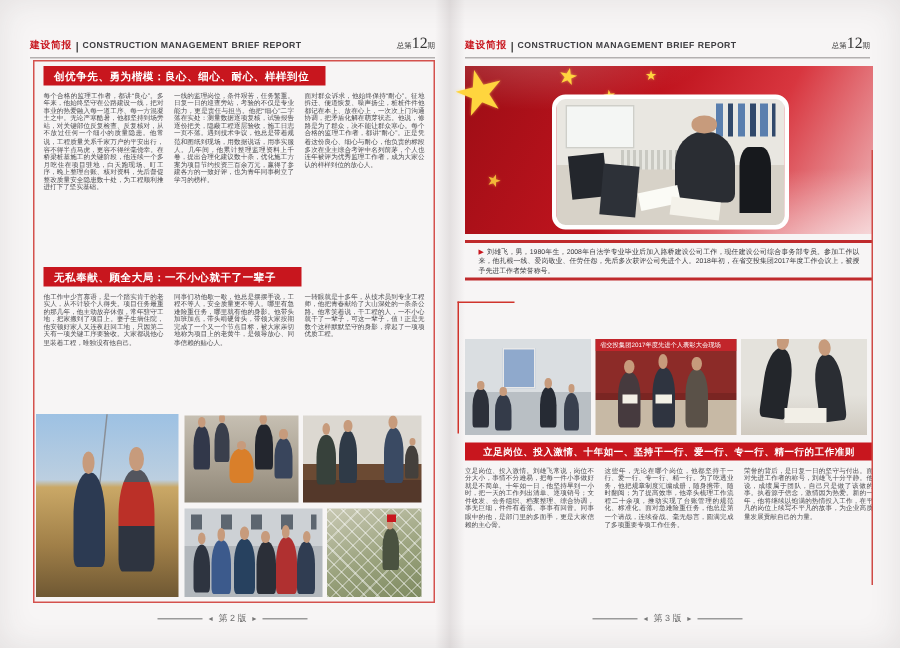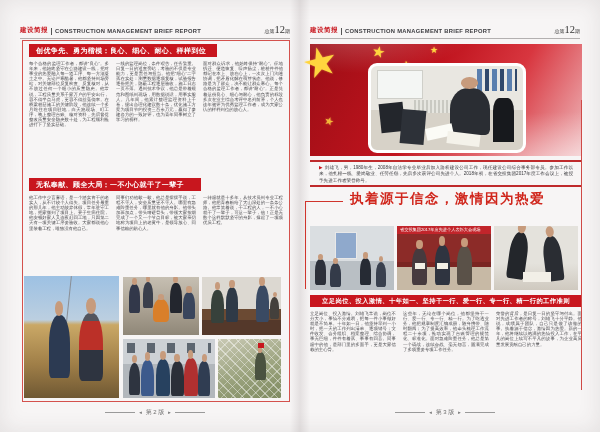--- a/index.html
+++ b/index.html
@@ -229,21 +229,20 @@
         <div class="chair"></div>
         <div class="paper1"></div>
         <div class="paper2"></div>
       </div>
     </div>
 
     <div class="capbox"><span class="mk">▶</span><span>刘雄飞，男，1980年生，2008年自法学专业毕业后加入路桥建设公司工作，现任建设公司综合事务部专员。参加工作以来，他扎根一线、爱岗敬业、任劳任怨，先后多次获评公司先进个人。2018年初，在省交投集团2017年度工作会议上，被授予先进工作者荣誉称号。</span></div>
 
     <div class="hl">
       <div class="hl-brk"></div>
-      <div class="hl-t">执着源于信念，激情因为热爱</div>
     </div>
 
     <div class="ph ph-meeting">
       <div class="scr"></div>
       <div class="pp a"></div>
       <div class="pp b"></div>
       <div class="pp c"></div>
       <div class="pp d"></div>
     </div>
     <div class="ph ph-award">

